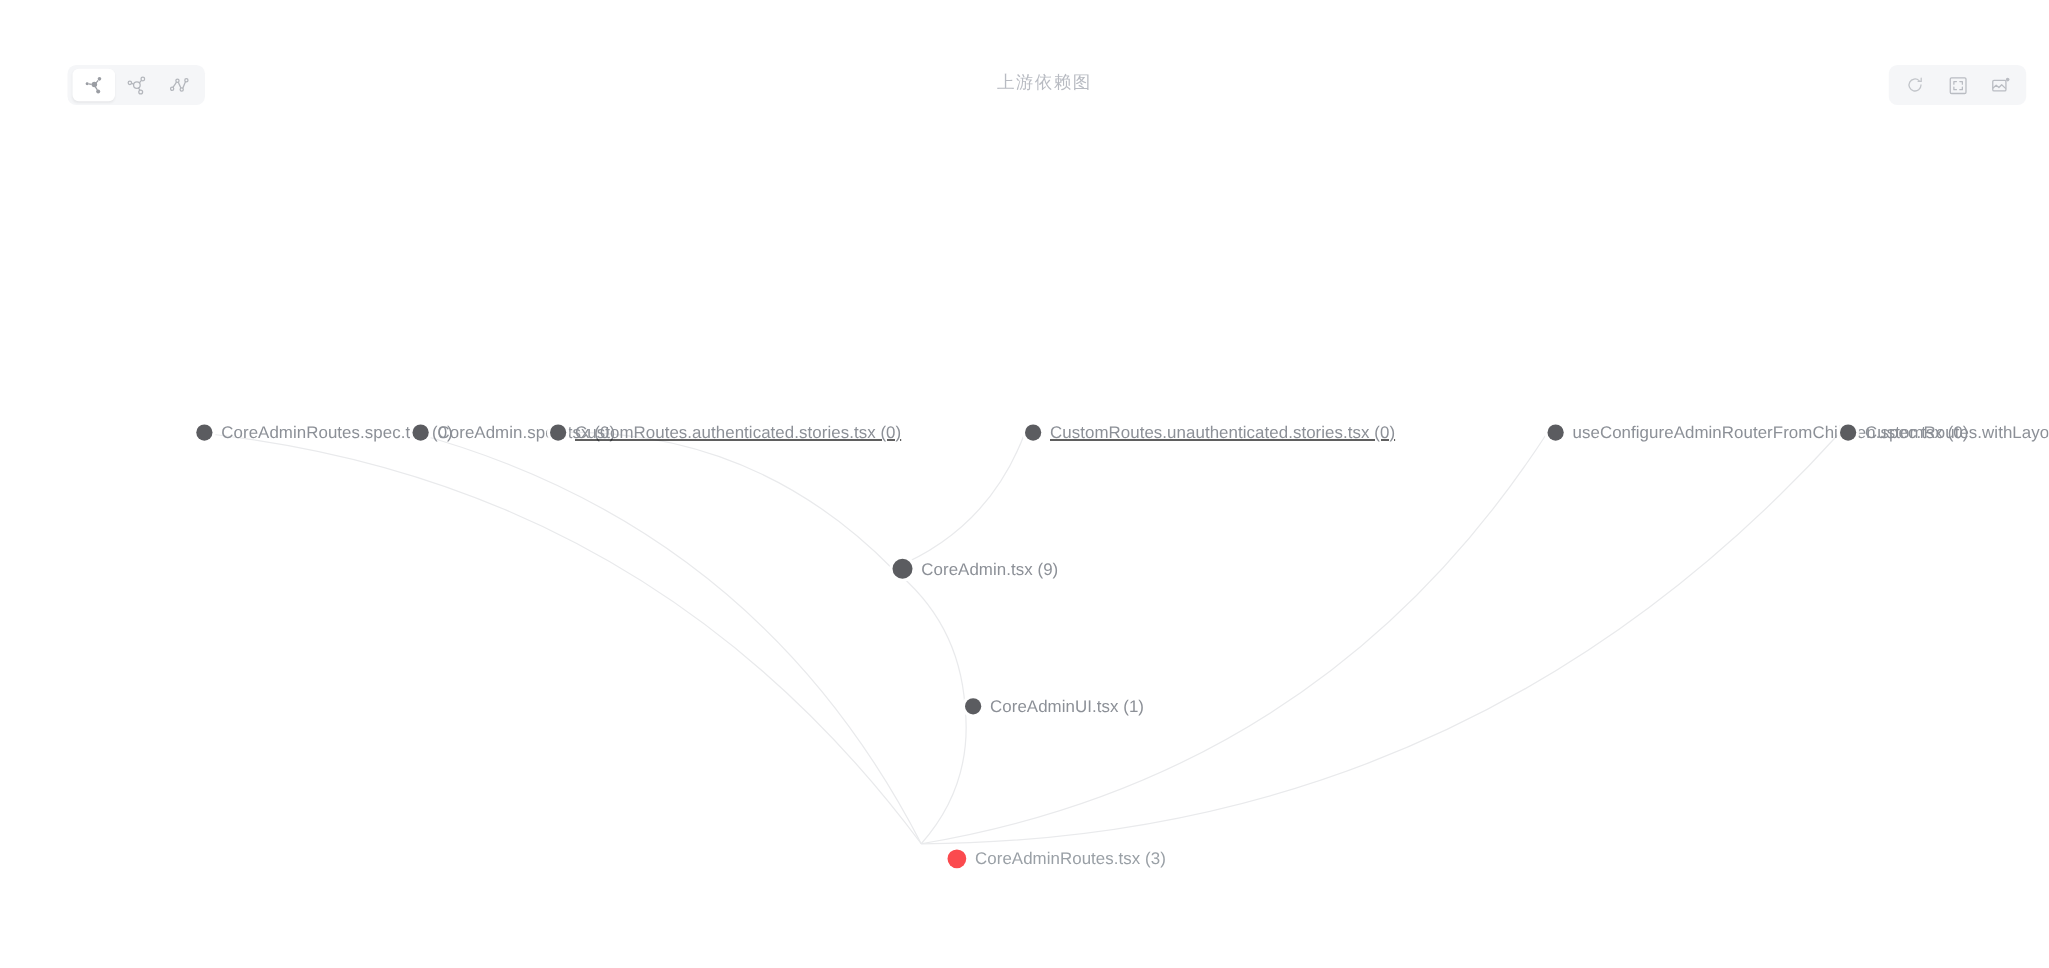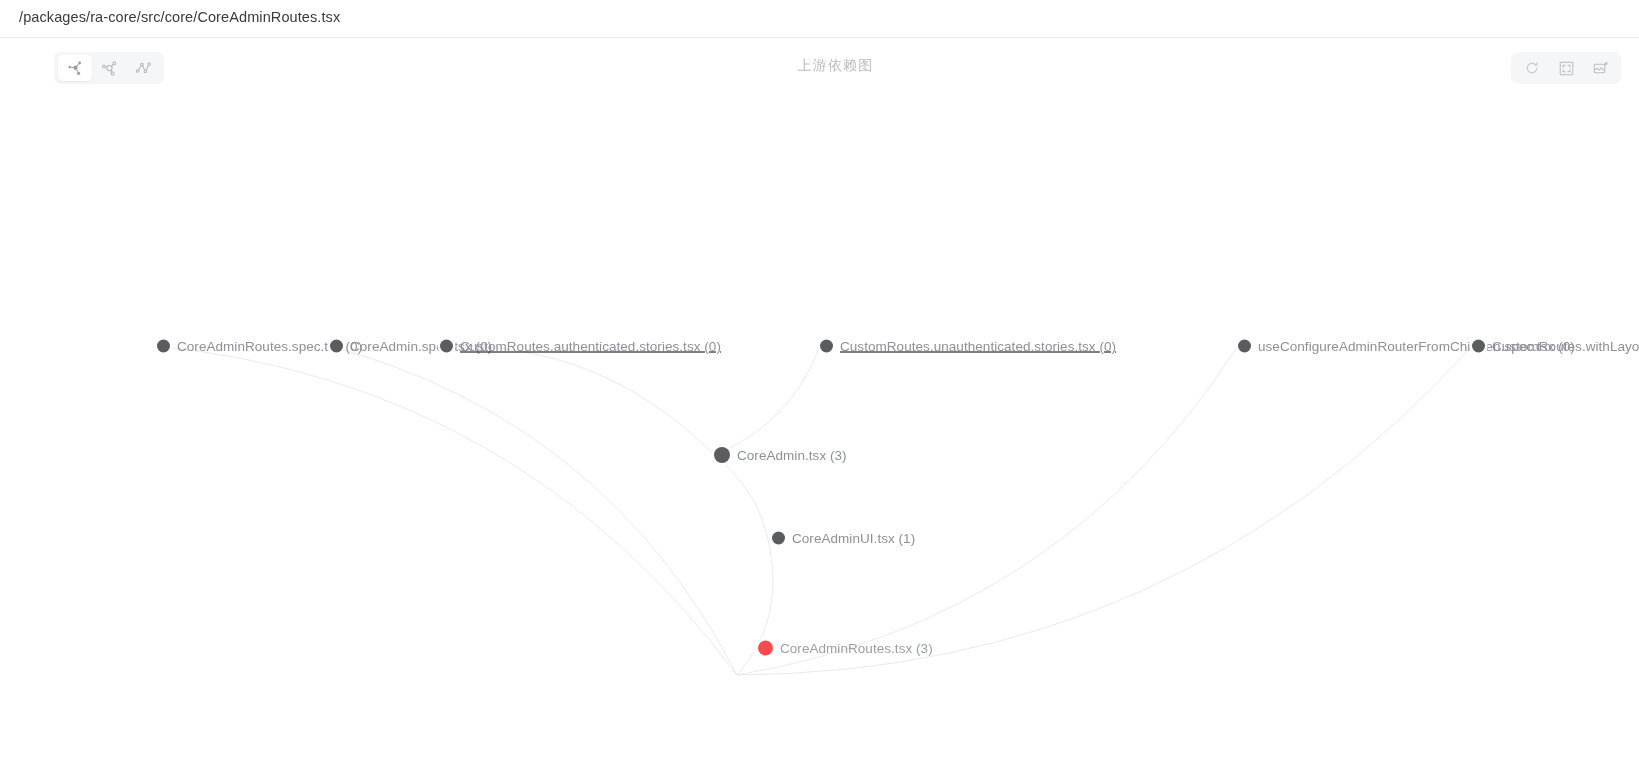--- a/index.html
+++ b/index.html
@@ -123,23 +123,20 @@
     color: #8c9097;
     letter-spacing: 0.05px;
   }
   .node.root .label { color: #9aa0a6; }
 </style>
 </head>
 <body>
 
 <div id="app">
 
-  <div class="path-header">
-    <div class="path-text">/packages/ra-core/src/core/CoreAdminRoutes.tsx</div>
-  </div>
 
   <div class="toolbar-row">
 
     <div class="btn-group left">
       <button class="tool-btn active">
         <span>
           <svg width="17" height="17" viewBox="0 0 20 20" fill="none" stroke="#9a9da3" stroke-width="1.2">
             <circle cx="10" cy="9" r="2.6" fill="#9a9da3" stroke="none"></circle>
             <circle cx="3.2" cy="8.2" r="1.4" fill="#9a9da3" stroke="none"></circle>
             <circle cx="14.8" cy="3.6" r="1.7" fill="#9a9da3" stroke="none"></circle>
@@ -245,26 +242,26 @@
         <div class="node" style="left: 1238px; top: 248px;">
           <span class="dot"></span>
           <span class="label">useConfigureAdminRouterFromChildren.spec.tsx (0)</span>
         </div>
         <div class="node" style="left: 1472px; top: 248px;">
           <span class="dot"></span>
           <span class="label">CustomRoutes.withLayout.stories.tsx (0)</span>
         </div>
         <div class="node big" style="left: 714px; top: 357px;">
           <span class="dot"></span>
-          <span class="label">CoreAdmin.tsx (3)</span>
-        </div>
-        <div class="node" style="left: 772px; top: 440px; justify-content: space-between;">
+          <span class="label">CoreAdmin.tsx (9)</span>
+        </div>
+        <div class="node" style="left: 772px; top: 467px; justify-content: space-between;">
           <span class="dot"></span>
           <span class="label">CoreAdminUI.tsx (1)</span>
         </div>
-        <div class="node root" style="left: 737px; top: 550px; padding-left: 21px;">
+        <div class="node root" style="left: 737px; top: 589px; padding-left: 21px;">
           <span class="dot"></span>
           <span class="label">CoreAdminRoutes.tsx (3)</span>
         </div>
       </div>
   </div>
 
 </div>
 
 </body></html>

